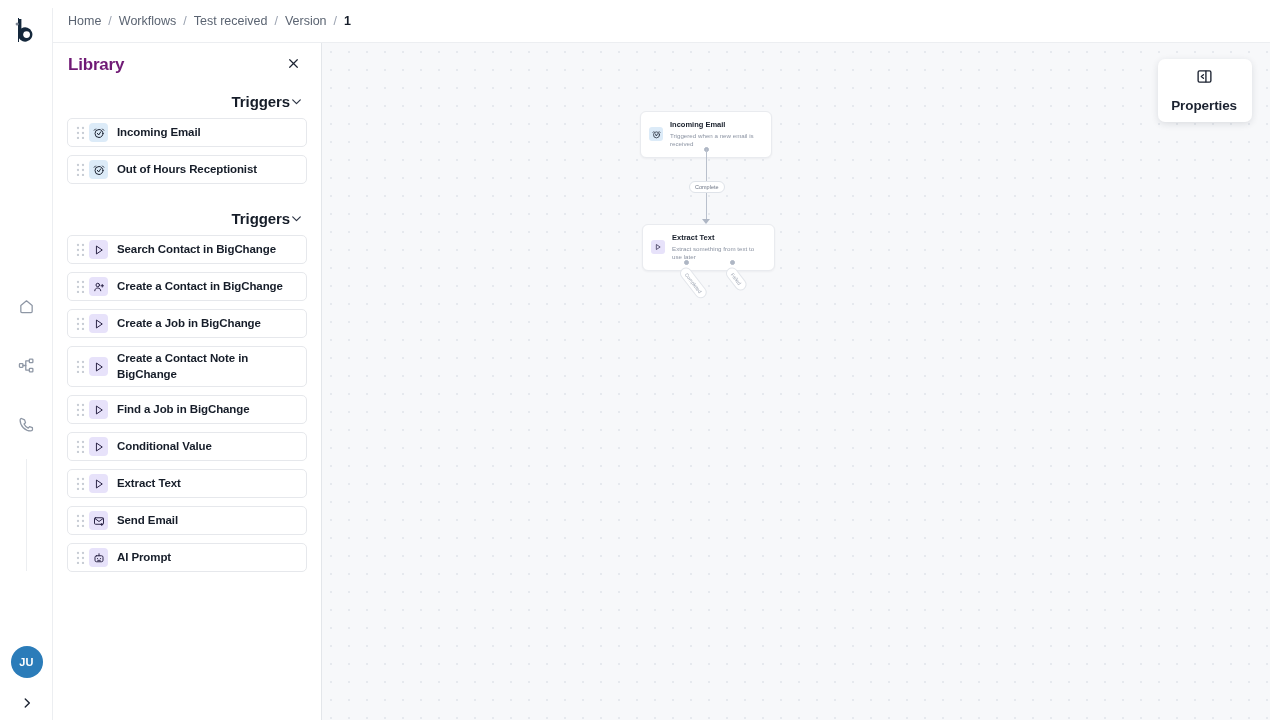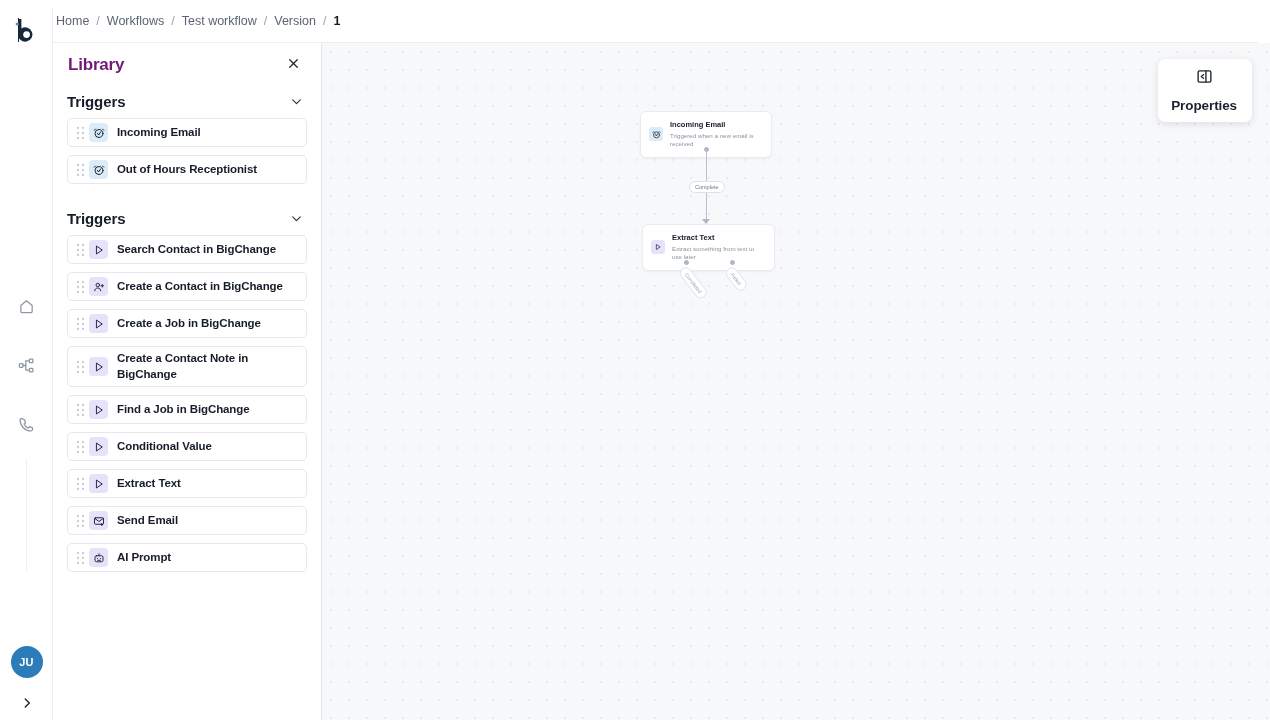--- a/index.html
+++ b/index.html
@@ -56,21 +56,21 @@
     cursor: pointer;
   }
   .expand-btn {
     margin-top: 12px; width: 30px; height: 30px;
     display: flex; align-items: center; justify-content: center;
     color: #1d2433; cursor: pointer;
   }
 
   
   .topbar {
-    position: absolute; left: 41px; top: 0;
+    position: absolute; left: 53px; top: 0;
     width: 1217px; height: 43px;
     background: #ffffff;
     border-bottom: 1px solid #eceef1;
     display: flex; align-items: center;
     padding-left: 15px;
     z-index: 4;
   }
   .crumbs { display: flex; align-items: center; font-size: 12.5px; }
   .crumb { color: #5b6472; cursor: pointer; white-space: nowrap; }
   .crumb.current { color: #161d29; font-weight: 700; cursor: default; }
@@ -110,21 +110,21 @@
   .search-input::placeholder { color: #9aa2b0; }
   .search-clear {
     width: 16px; height: 16px; display: flex; align-items: center; justify-content: center;
     color: #9aa2b0; cursor: pointer; flex: none;
   }
 
   .lib-scroll { height: 600px; overflow-y: auto; padding: 0 14px 20px 14px; }
   .lib-scroll::-webkit-scrollbar { width: 0; }
 
   .group-head {
-    display: flex; align-items: center; justify-content: space-between;
+    display: flex; align-items: center; justify-content: flex-end;
     padding: 18px 4px 8px 0;
     cursor: pointer;
   }
   .group-title { font-size: 15px; font-weight: 700; color: #161d29; letter-spacing: -.1px; }
   .group-chev { color: #2c3444; display: flex; }
 
   .node-item {
     display: flex; align-items: center;
     min-height: 29px;
     border: 1px solid #e6e8ec; border-radius: 5px;
@@ -281,21 +281,21 @@
       </div>
     </div>
   </div>
 
   <div class="topbar">
     <div class="crumbs">
       <span class="crumb">Home</span>
       <span class="crumb-sep">/</span>
       <span class="crumb">Workflows</span>
       <span class="crumb-sep">/</span>
-      <span class="crumb">Test workflow</span>
+      <span class="crumb">Test received</span>
       <span class="crumb-sep">/</span>
       <span class="crumb">Version</span>
       <span class="crumb-sep">/</span>
       <span class="crumb current">1</span>
     </div>
   </div>
 
   <div class="library">
     <div class="lib-head">
       <div class="lib-title">Library</div>

